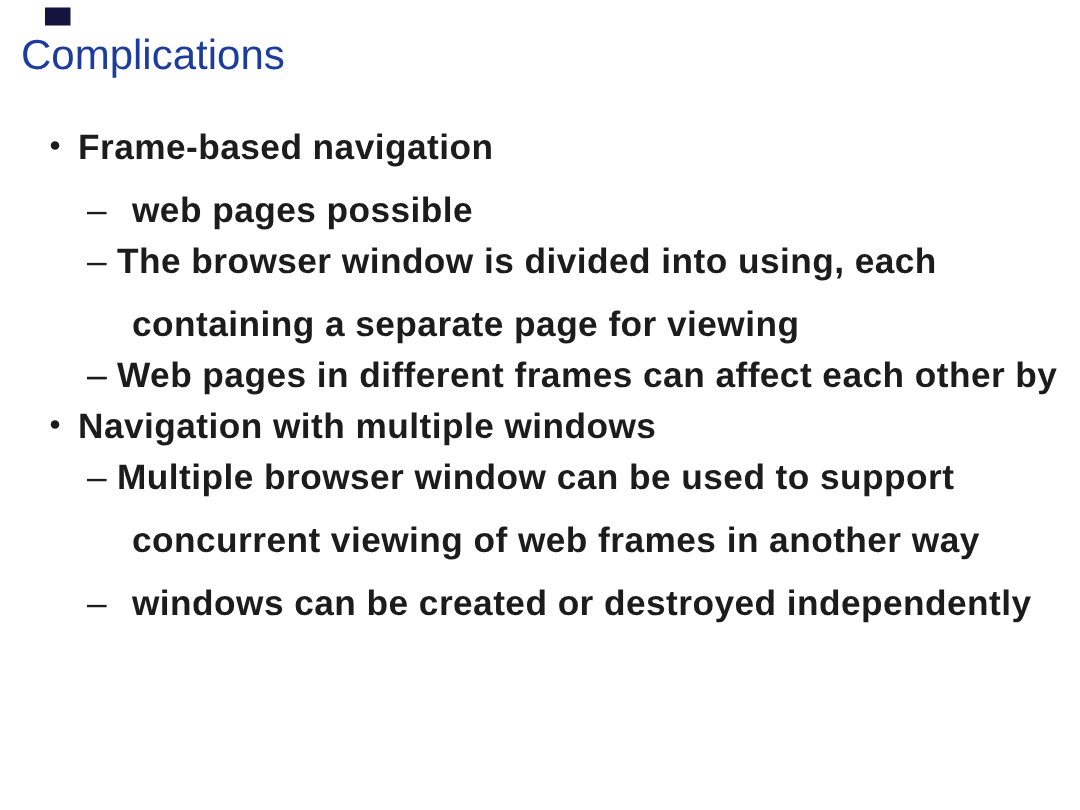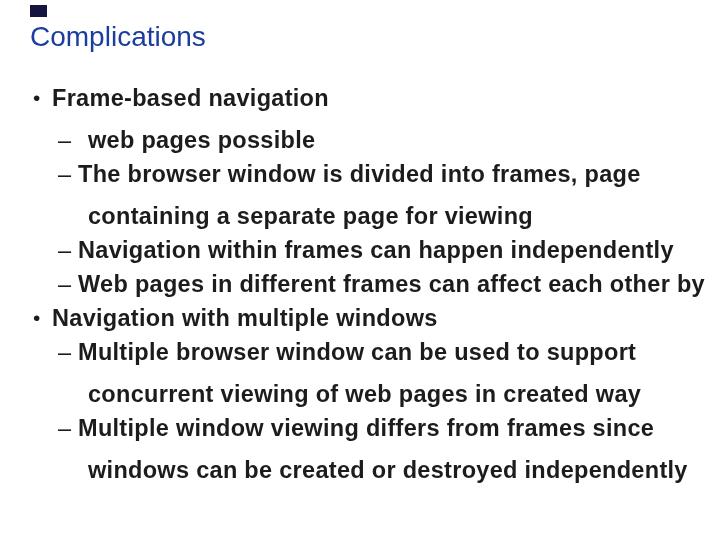--- a/index.html
+++ b/index.html
@@ -22,21 +22,21 @@
   .corner-mark {
     position: absolute;
     left: 30px;
     top: 5px;
     width: 17px;
     height: 12px;
     background: var(--mark, #14143f);
   }
   .title {
     position: absolute;
-    left: 30px;
+    left: 14px;
     top: 20px;
     font-size: 28px;
     line-height: 34px;
     font-weight: 400;
     color: var(--accent, #1c3d9e);
     white-space: nowrap;
   }
   .content {
     position: absolute;
     left: 0;
@@ -72,39 +72,37 @@
       <div class="item lvl1">
         <span class="marker">•</span>
         <div class="line">Frame-based navigation</div>
       </div>
       <div class="item lvl2">
         <span class="marker">–</span>
         <div class="line cont">web pages possible</div>
       </div>
       <div class="item lvl2">
         <span class="marker">–</span>
-        <div class="line">The browser window is divided into frames, page</div>
+        <div class="line">The browser window is divided into using, each</div>
         <div class="line cont">containing a separate page for viewing</div>
       </div>
       <div class="item lvl2">
         <span class="marker">–</span>
-        <div class="line">Navigation within frames can happen independently</div>
       </div>
       <div class="item lvl2">
         <span class="marker">–</span>
         <div class="line">Web pages in different frames can affect each other by</div>
       </div>
       <div class="item lvl1">
         <span class="marker">•</span>
         <div class="line">Navigation with multiple windows</div>
       </div>
       <div class="item lvl2">
         <span class="marker">–</span>
         <div class="line">Multiple browser window can be used to support</div>
-        <div class="line cont">concurrent viewing of web pages in created way</div>
+        <div class="line cont">concurrent viewing of web frames in another way</div>
       </div>
       <div class="item lvl2">
         <span class="marker">–</span>
-        <div class="line">Multiple window viewing differs from frames since</div>
         <div class="line cont">windows can be created or destroyed independently</div>
       </div>
     </div>
 </div>
 
 </body></html>

